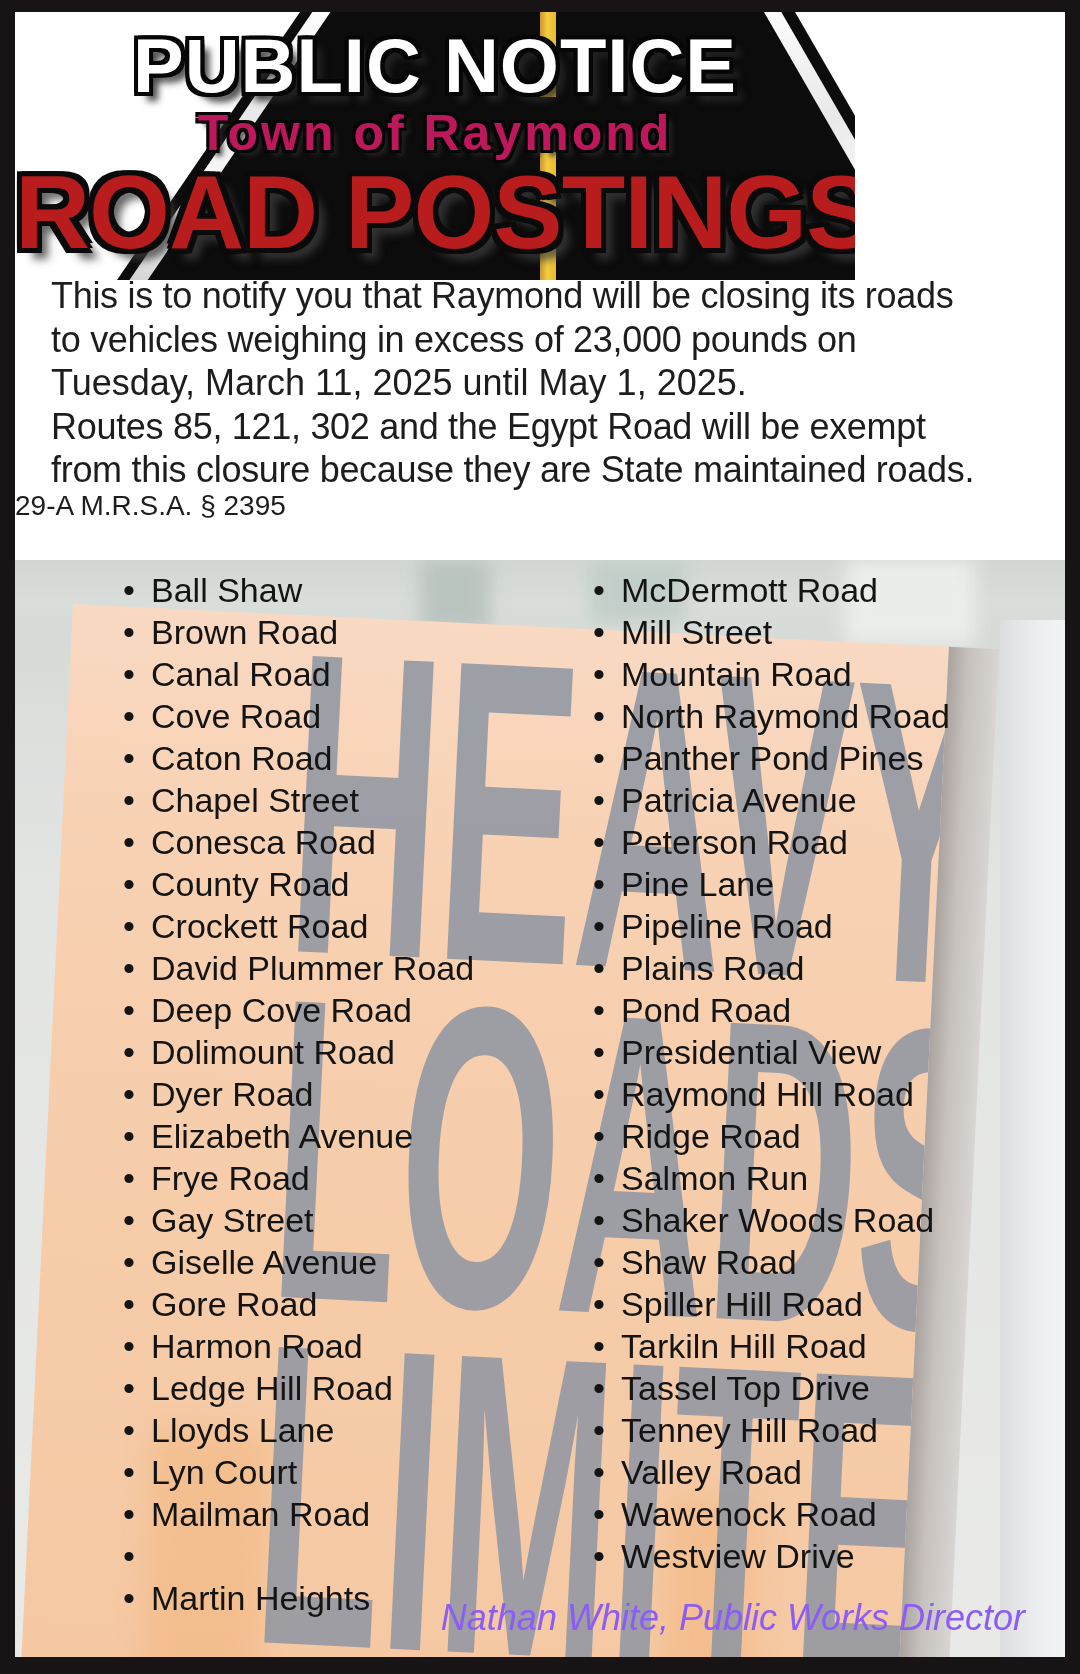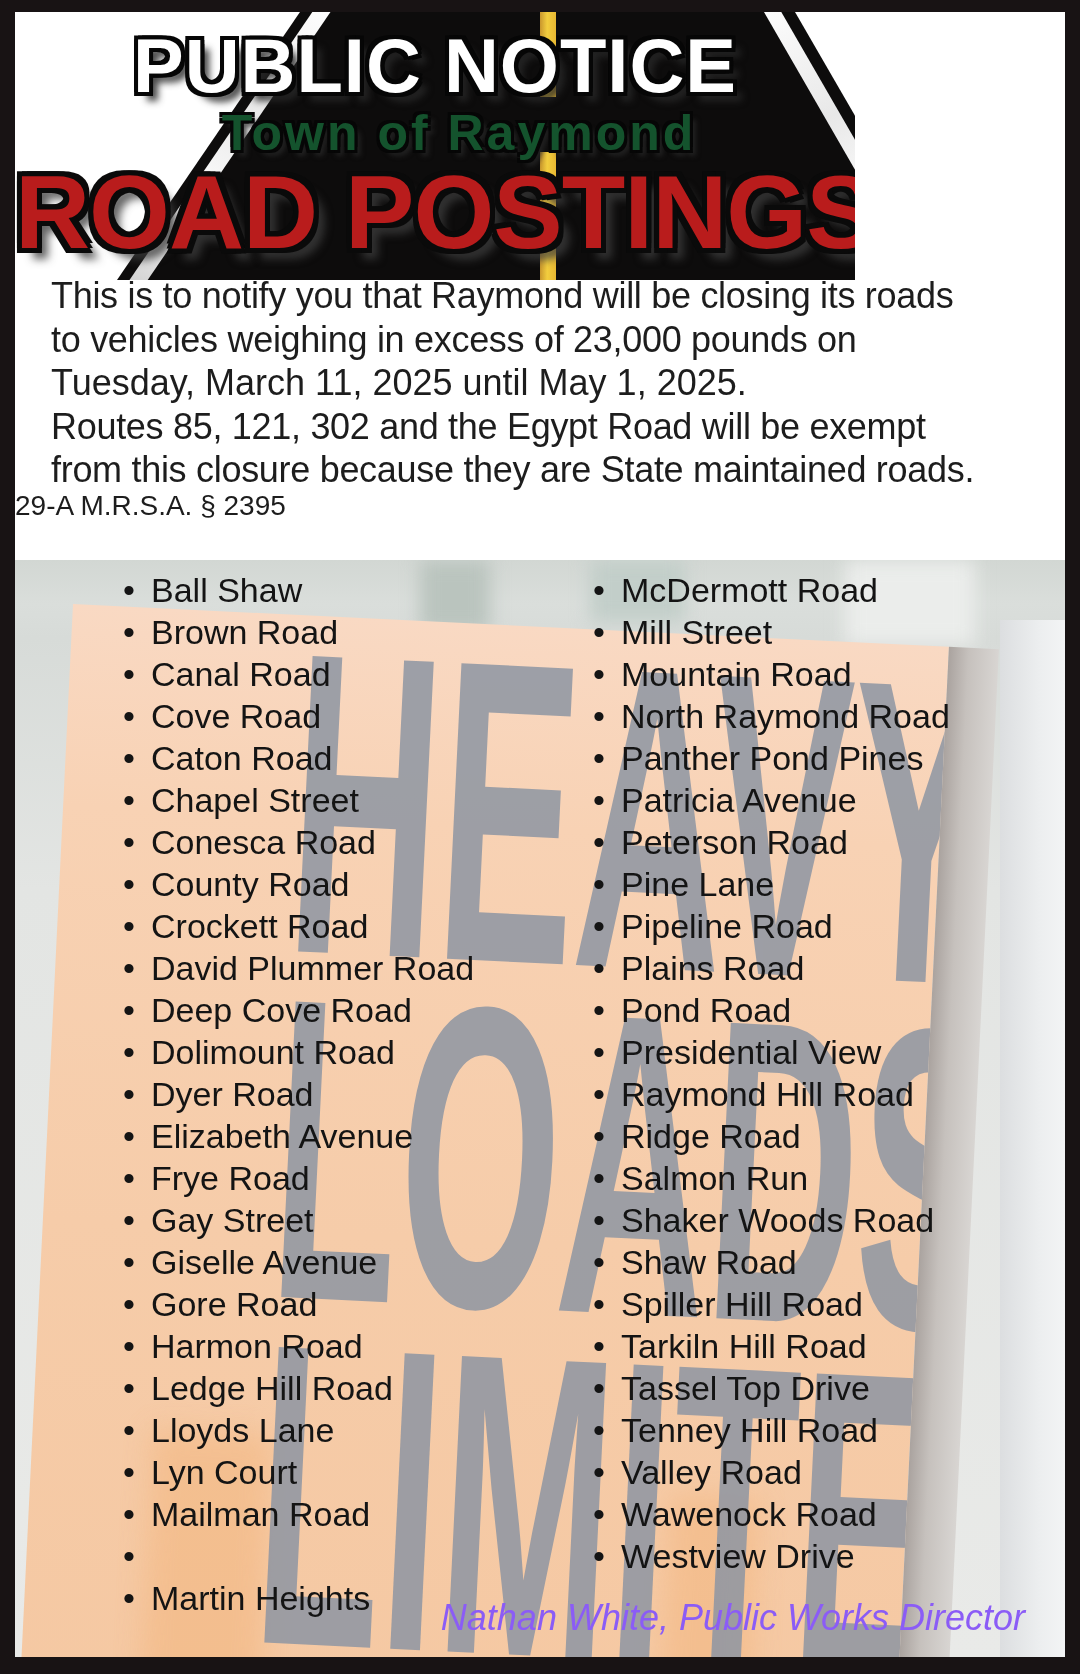--- a/index.html
+++ b/index.html
@@ -16,23 +16,23 @@
   .stripe-right{left:835px;top:134px;transform:translate(-50%,-50%) rotate(-30deg);}
   .dash{position:absolute;left:525px;width:16px;background:linear-gradient(90deg,#c9962d 0%,#f2cd3e 45%,#e8b832 100%);}
   .dash1{top:0;height:85px;}
   .dash2{top:140px;height:128px;}
 
   .hdr-text{position:absolute;left:0;width:100%;text-align:center;line-height:1;font-weight:bold;white-space:nowrap;}
   .title-main{top:16px;font-size:76px;letter-spacing:1px;color:#ffffff;
      text-shadow:-4px -4px 0 #060606,4px -4px 0 #060606,-4px 4px 0 #060606,4px 4px 0 #060606,
                  -4px 0 0 #060606,4px 0 0 #060606,0 -4px 0 #060606,0 4px 0 #060606,
                  9px 9px 7px rgba(40,40,40,.85);}
-  .title-sub{top:96px;font-size:50px;letter-spacing:3px;color:#14532d;
+  .title-sub{top:96px;font-size:50px;letter-spacing:3px;color:#be185d;
      text-shadow:-3px -3px 0 #060606,3px -3px 0 #060606,-3px 3px 0 #060606,3px 3px 0 #060606,
-                 6px 6px 5px rgba(40,40,40,.8);padding-left:24px;}
+                 6px 6px 5px rgba(40,40,40,.8);}
   .title-road{top:148px;font-size:104px;letter-spacing:-1px;color:#b91c1c;
      text-shadow:-5px -5px 0 #0a0a0a,5px -5px 0 #0a0a0a,-5px 5px 0 #0a0a0a,5px 5px 0 #0a0a0a,
                  -5px 0 0 #0a0a0a,5px 0 0 #0a0a0a,0 -5px 0 #0a0a0a,0 5px 0 #0a0a0a,
                  11px 11px 9px rgba(60,60,60,.8);}
 
   
   .body-block{position:absolute;left:0;top:262px;width:100%;color:#1d1d1d;
               font-size:36px;line-height:43.5px;letter-spacing:-0.3px;white-space:nowrap;padding-left:36px;}
   .body-block .b{font-weight:normal;letter-spacing:0;}
   .statute{position:absolute;left:0;top:480px;width:100%;text-align:left;color:#1d1d1d;

